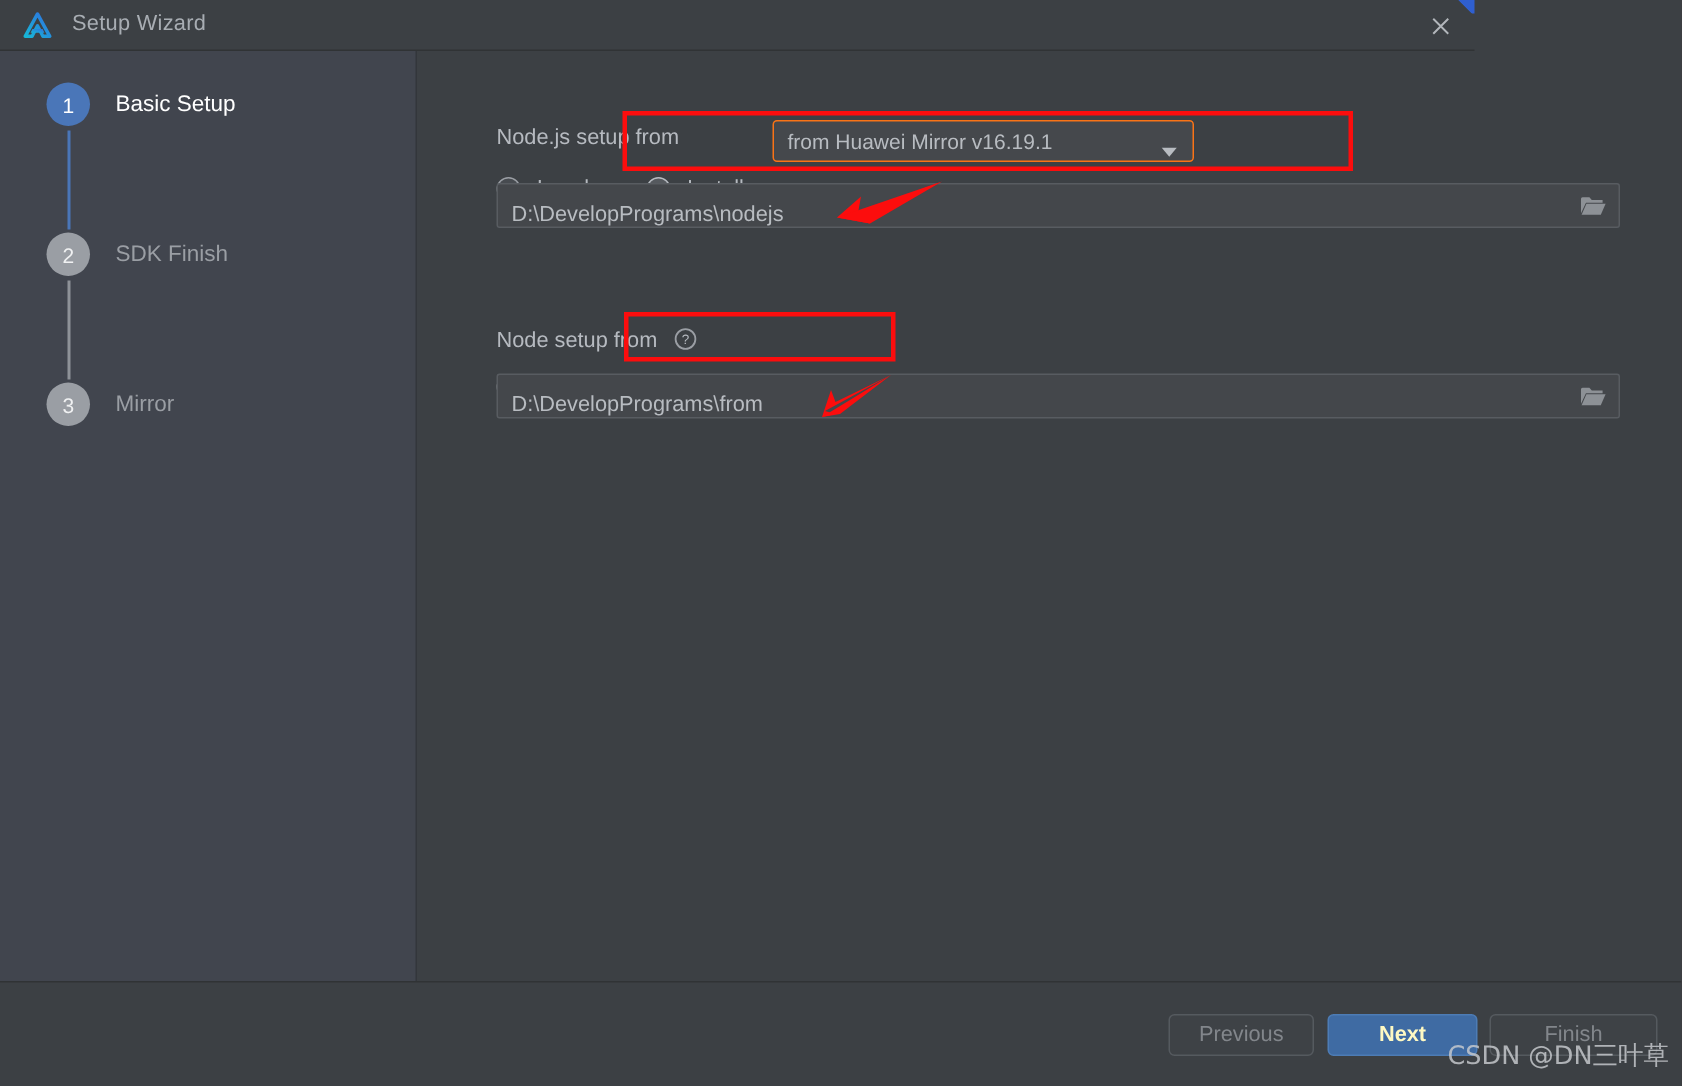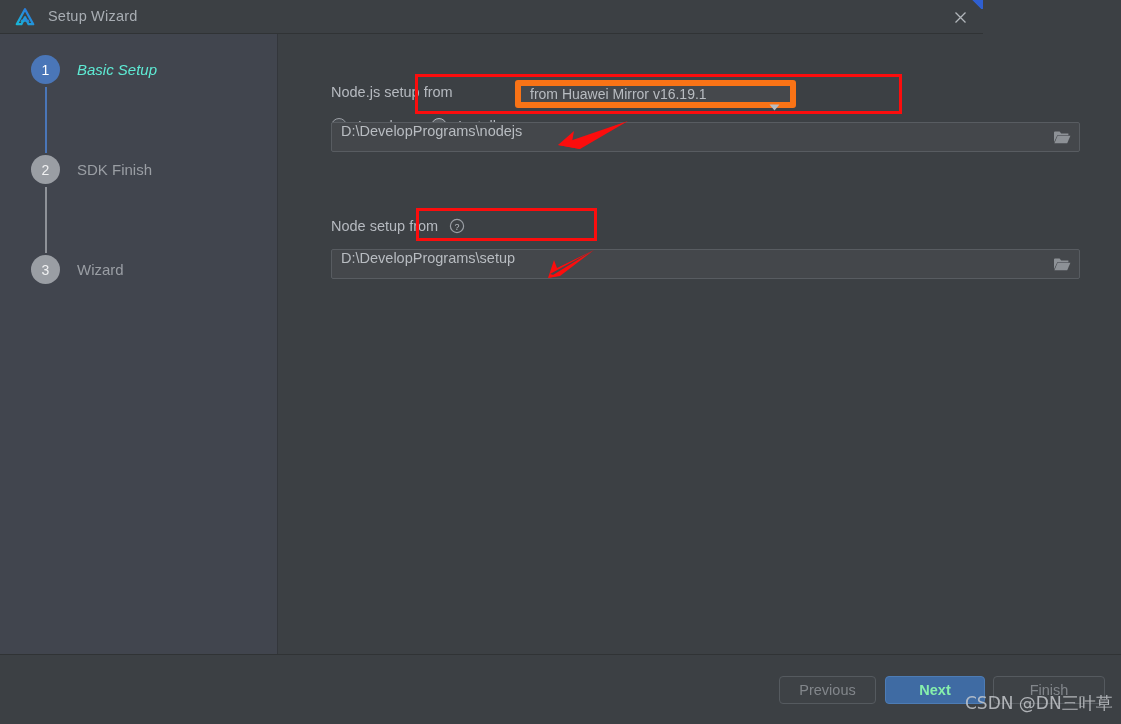--- a/index.html
+++ b/index.html
@@ -50,21 +50,21 @@
   }
   .step-bullet {
     width: 29px; height: 29px; border-radius: 50%;
     display: flex; align-items: center; justify-content: center;
     font-size: 14px; color: #ffffff;
     flex: 0 0 auto;
   }
   .step-bullet.active { background: #4a76b8; }
   .step-bullet.inactive { background: #9a9ea4; color:#f0f1f2; }
   .step-label { margin-left: 17px; font-size: 15px; }
-  .step-label.active { color: #5eead4; font-style: italic; }
+  .step-label.active { color: #ffffff; }
   .step-label.inactive { color: #9a9ea4; }
   .step-1 { top: 21px; }
   .step-2 { top: 121px; }
   .step-3 { top: 221px; }
   .connector {
     position: absolute; left: 45px; width: 2px;
   }
   .connector-1 { top: 53px; height: 66px; background: #4a76b8; }
   .connector-2 { top: 153px; height: 66px; background: #8e9298; }
 
@@ -92,34 +92,34 @@
     content: ""; width: 6px; height: 6px; border-radius: 50%;
     background: #d2d6da;
   }
   .radio-label { margin-left: 11px; font-size: 14.5px; color: #b6bac0; }
 
   
   .combo {
     position: absolute;
     height: 28px;
     background: #45484c;
-    border: 6px solid #f97316;
+    border: 1px solid #f97316;
     border-radius: 3px;
     display: flex; align-items: center;
   }
   .combo-text { margin-left: 9px; font-size: 14px; color: #b8bcc1; }
   .combo-arrow { position: absolute; right: 10px; top: 11px; }
 
   
   .pathfield {
     position: absolute; height: 30px;
     background: #44474b;
     border: 1px solid #585c61;
     border-radius: 2px;
-    display: flex; align-items: flex-start;
+    display: flex; align-items: flex-end;
   }
   .pathfield-text { margin-left: 9px; font-size: 14.5px; color: #b8bcc1; }
   .pathfield-browse {
     position: absolute; right: 0; top: 0; width: 34px; height: 28px;
     display: flex; align-items: center; justify-content: center;
   }
 
   
   .bottombar {
     position: absolute; left: 0; top: 654px; width: 1121px; height: 70px;
@@ -129,21 +129,21 @@
   .btn {
     position: absolute; top: 21px; height: 28px;
     border-radius: 4px;
     display: flex; align-items: center; justify-content: center;
     font-size: 14.5px;
   }
   .btn-ghost {
     background: #3e4246; border: 1px solid #555a5f; color: #82868b;
   }
   .btn-primary {
-    background: #3f6ba3; border: 1px solid #4d7cb5; color: #86efac;
+    background: #3f6ba3; border: 1px solid #4d7cb5; color: #fef9c3;
     font-weight: bold;
   }
   #btn-previous { left: 779px; width: 97px; }
   #btn-next     { left: 885px; width: 100px; }
   #btn-finish   { left: 993px; width: 112px; }
 
   
   .anno-box {
     position: absolute; border: 3px solid #fc0d0d; pointer-events: none;
   }
@@ -190,21 +190,21 @@
     <div class="step step-1">
       <span class="step-bullet active">1</span>
       <span class="step-label active">Basic Setup</span>
     </div>
     <div class="step step-2">
       <span class="step-bullet inactive">2</span>
       <span class="step-label inactive">SDK Finish</span>
     </div>
     <div class="step step-3">
       <span class="step-bullet inactive">3</span>
-      <span class="step-label inactive">Wizard</span>
+      <span class="step-label inactive">Mirror</span>
     </div>
   </div>
 
   <div class="content">
 
     <div class="section-label" style="left:52px; top:50px;">Node.js setup from</div>
 
     <div class="radio-row" style="left:52px; top:84px;">
       <span class="radio-mark"></span>
       <span class="radio-label">Local</span>
@@ -248,21 +248,21 @@
       <span class="radio-mark"></span>
       <span class="radio-label">Local</span>
     </div>
 
     <div class="radio-row" style="left:152px; top:216px;">
       <span class="radio-mark checked"></span>
       <span class="radio-label">Install</span>
     </div>
 
     <div class="pathfield" style="left:52px; top:215px; width:749px;">
-      <span class="pathfield-text">D:\DevelopPrograms\setup</span>
+      <span class="pathfield-text">D:\DevelopPrograms\from</span>
       <span class="pathfield-browse">
         <svg width="18" height="15" viewBox="0 0 18 15">
           <path d="M1 2.5 A1 1 0 0 1 2 1.5 L6.6 1.5 L8.2 3.4 L15.4 3.4 L15.4 5.2 L4.3 5.2 L1 12.2 Z" fill="#8d9196"></path>
           <path d="M4.6 5.8 L17.4 5.8 L14.2 13.2 L1.4 13.2 Z" fill="#8d9196"></path>
         </svg>
       </span>
     </div>
   </div>
 
   <div class="bottombar">

